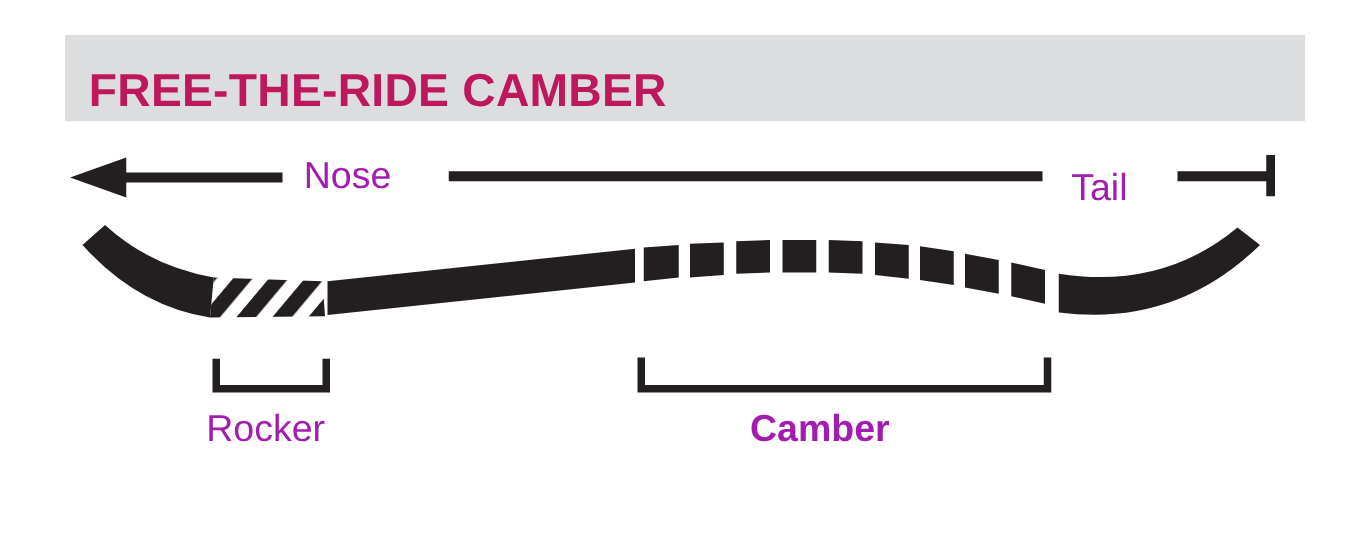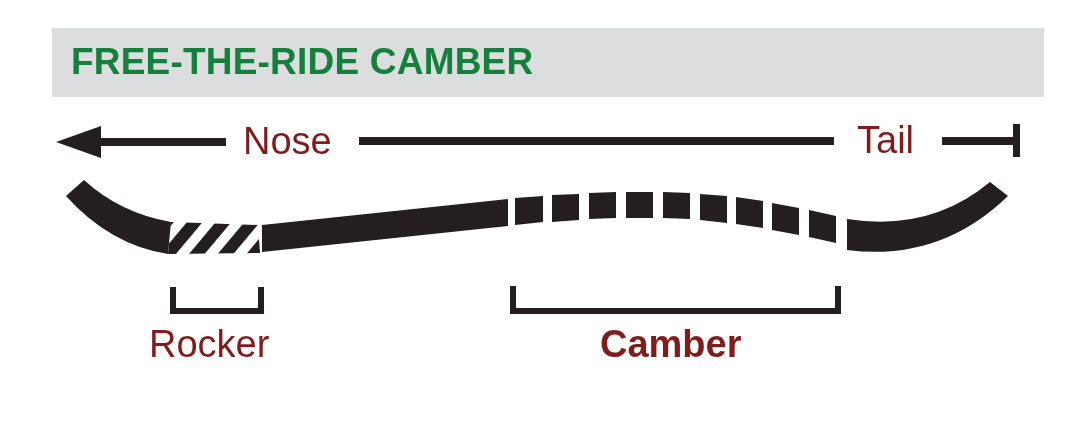--- a/index.html
+++ b/index.html
@@ -1,23 +1,23 @@
 <!DOCTYPE html>
 <html><head>
 <meta charset="utf-8">
 <style>
   html, body { margin: 0; padding: 0; background: #ffffff; }
   body { width: 1082px; height: 434px; position: relative; overflow: hidden; font-family: "Liberation Sans", sans-serif; color: #231f20; }
   .banner { position: absolute; left: 52px; top: 28px; width: 992px; height: 69px; background: #dcdddf; }
-  .banner-title { position: absolute; left: 19px; top: 14px; font-size: 37px; font-weight: 700; letter-spacing: 0.2px; line-height: 40px; color: #15803d; white-space: nowrap; }
+  .banner-title { position: absolute; left: 19px; top: 25px; font-size: 37px; font-weight: 700; letter-spacing: 0.2px; line-height: 40px; color: #be185d; white-space: nowrap; }
   .diagram { position: absolute; left: 0; top: 0; width: 1082px; height: 434px; }
-  .label { position: absolute; font-size: 38px; line-height: 40px; color: #7f1d1d; white-space: nowrap; }
+  .label { position: absolute; font-size: 30px; line-height: 40px; color: #a21caf; white-space: nowrap; }
   .label-nose { left: 243px; top: 121px; }
-  .label-tail { left: 857px; top: 120px; }
-  .label-rocker { left: 149px; top: 324px; }
+  .label-tail { left: 857px; top: 131px; }
+  .label-rocker { left: 165px; top: 324px; }
   .label-camber { left: 600px; top: 324px; font-weight: bold; }
 </style>
 </head>
 <body>
 
 <div class="banner">
   <div class="banner-title">FREE-THE-RIDE CAMBER</div>
 </div>
 
 <svg class="diagram" viewBox="0 0 1082 434" xmlns="http://www.w3.org/2000/svg">

